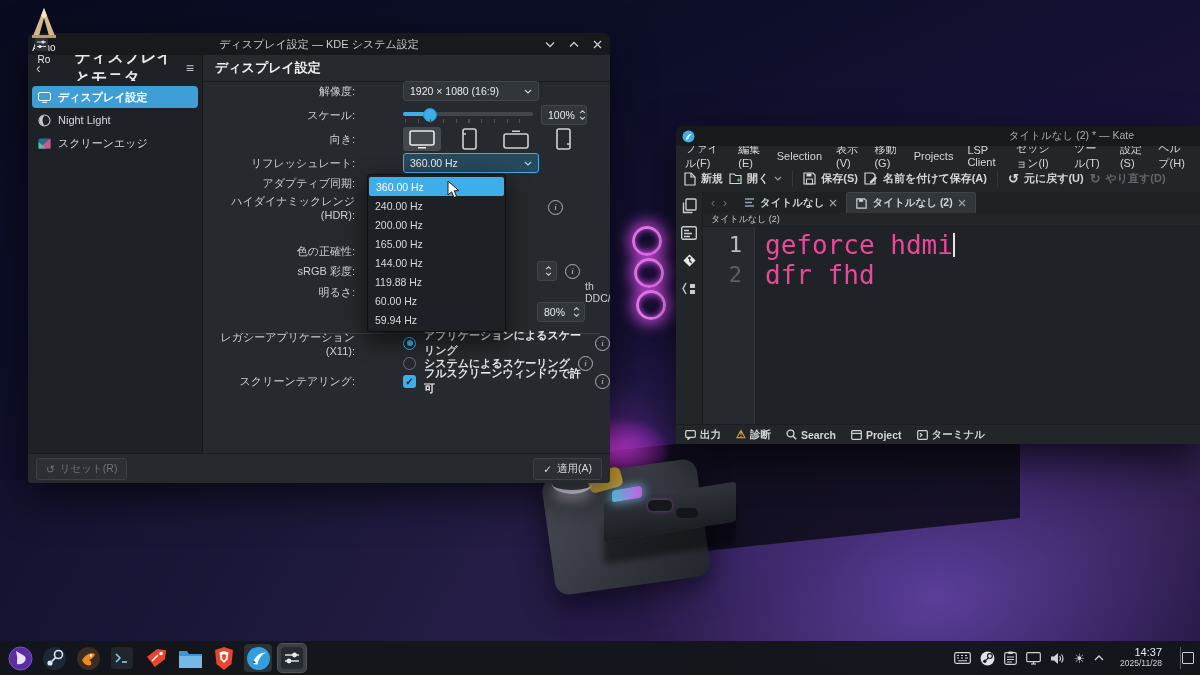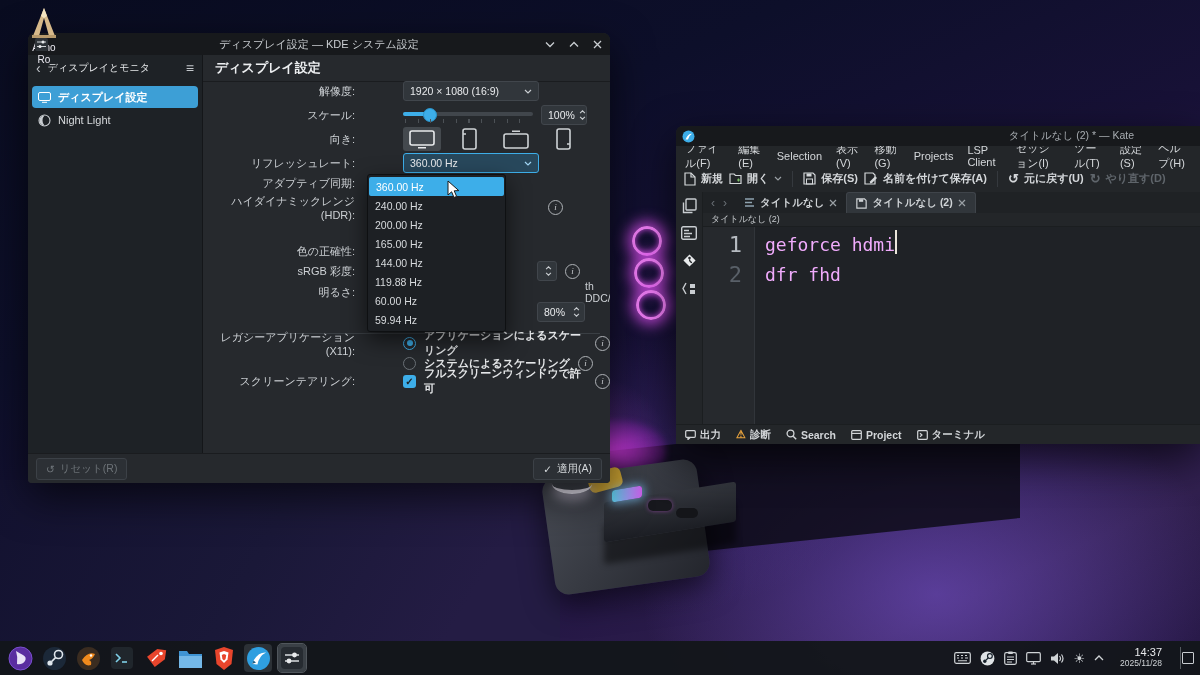--- a/index.html
+++ b/index.html
@@ -40,21 +40,21 @@
   .titlebar{height:22px;background:#17191c;display:flex;align-items:center;position:relative;}
   .titlebar .t-title{position:absolute;left:0;right:0;text-align:center;font-size:11px;color:#c9cdd1;}
   .tb-btns{position:absolute;right:8px;top:0;height:22px;display:flex;gap:14px;align-items:center;}
   .tb-btns svg{display:block;}
 
   
   .settings{left:28px;top:33px;width:582px;height:450px;background:#26292d;}
   .s-header{height:26px;display:flex;border-bottom:1px solid #1a1c1f;}
   .s-header .sh-side{width:175px;background:#1e2226;display:flex;align-items:center;padding:0 8px;box-sizing:border-box;border-right:1px solid #141619;}
   .sh-side .back{color:#c3c7cb;font-size:14px;margin-right:7px;}
-  .sh-side .shs-label{color:#e6e8ea;font-size:10px;font-weight:normal;flex:1;}
+  .sh-side .shs-label{color:#e6e8ea;font-size:16px;font-weight:bold;flex:1;margin-left:27px;}
   .sh-side .burger{color:#c3c7cb;font-size:14px;}
   .s-header .sh-main{flex:1;display:flex;align-items:center;padding:0 12px;background:#26292d;}
   .sh-main .page-title{color:#eceef0;font-size:13px;font-weight:bold;}
   .s-body{position:absolute;top:48px;left:0;right:0;bottom:30px;}
   .s-side{position:absolute;left:0;top:0;width:175px;bottom:0;background:#1e2226;border-right:1px solid #141619;padding-top:4px;box-sizing:border-box;}
   .side-item{height:22px;margin:1px 4px;border-radius:4px;display:flex;align-items:center;padding:0 6px;gap:7px;color:#d7dadd;font-size:11px;}
   .side-item.selected{background:#3d9fd6;color:#fff;font-weight:bold;}
   .side-item svg{flex:0 0 auto;}
   .s-content{position:absolute;left:175px;top:0;right:0;bottom:0;}
   .row{position:absolute;left:0;right:0;height:20px;display:flex;align-items:center;}
@@ -105,21 +105,21 @@
   .k-tabnav{display:flex;align-items:center;gap:8px;padding:0 8px;color:#6a7076;font-size:12px;}
   .k-tab{display:flex;align-items:center;gap:5px;padding:0 9px;font-weight:bold;}
   .k-tab.active{background:#31363b;border:1px solid #3f444a;border-bottom:none;border-radius:3px 3px 0 0;}
   .k-tab .tclose{color:#9aa0a5;font-size:11px;}
   .k-crumb{height:13px;background:#232629;font-size:9px;color:#c6cacd;padding:0 8px;display:flex;align-items:center;border-bottom:1px solid #1b1e20;}
   .k-editor{flex:1;background:#1f2226;display:flex;font-family:"DejaVu Sans Mono",monospace;}
   .k-gutter{width:52px;background:#26292d;border-right:1px solid #31353a;padding-top:3px;box-sizing:border-box;}
   .k-gutter .ln{height:30px;font-size:22px;line-height:30px;text-align:right;padding-right:12px;}
   .ln.cur{color:#b6bbc1;}
   .ln.dim{color:#596068;}
-  .k-code{padding:3px 0 0 10px;color:#f0abfc;font-size:18px;line-height:30px;white-space:pre;}
+  .k-code{padding:3px 0 0 10px;color:#ec4899;font-size:26px;line-height:30px;white-space:pre;}
   .caret{display:inline-block;width:2px;height:24px;background:#e9e5da;vertical-align:-3px;}
   .k-bottom{position:absolute;left:0;right:0;bottom:0;height:19px;background:#232629;border-top:1px solid #1b1e20;display:flex;align-items:center;gap:15px;padding:0 9px;font-size:10.5px;color:#d2d5d8;font-weight:bold;}
   .k-bb{display:flex;align-items:center;gap:4px;}
   .warn{color:#e8a33d;font-size:11px;}
 
   
   .taskbar{position:absolute;left:0;right:0;bottom:0;height:34px;background:rgba(19,22,26,.96);display:flex;align-items:center;padding:0 6px;z-index:20;}
   .tb-left{display:flex;align-items:center;gap:6px;}
   .launcher{width:28px;height:28px;border-radius:4px;display:flex;align-items:center;justify-content:center;}
   .launcher.active{background:#2c3136;}
@@ -211,20 +211,28 @@
           </svg>
           <span>ディスプレイ設定</span>
         </div>
         <div class="side-item">
           <svg width="13" height="13" viewBox="0 0 13 13">
             <circle cx="6.5" cy="6.5" r="5.5" fill="none" stroke="#c9cdd1" stroke-width="1.1"></circle>
             <path d="M6.5,1.5 a5,5 0 0 0 0,10 a7,7 0 0 1 -2,-5 a7,7 0 0 1 2,-5 Z" fill="#c9cdd1"></path>
           </svg>
           <span>Night Light</span>
         </div>
+        <div class="side-item">
+          <svg width="13" height="11" viewBox="0 0 13 11">
+            <rect x="0.5" y="0.5" width="12" height="10" rx="1.5" fill="#2a6e8c"></rect>
+            <path d="M0.5,10.5 L12.5,0.5 L12.5,10.5 Z" fill="#d4578c"></path>
+            <path d="M0.5,10.5 L8,10.5 L0.5,4 Z" fill="#4fc3a1"></path>
+          </svg>
+          <span>スクリーンエッジ</span>
+        </div>
       </div>
 
       <div class="s-content">
 
         <div class="row" style="top:0px;">
           <span class="lbl">解像度:</span>
           <div class="ctl">
             <div class="combo">
               <span class="cgrow">1920 × 1080 (16:9)</span>
               <svg width="8" height="5" viewBox="0 0 8 5">

